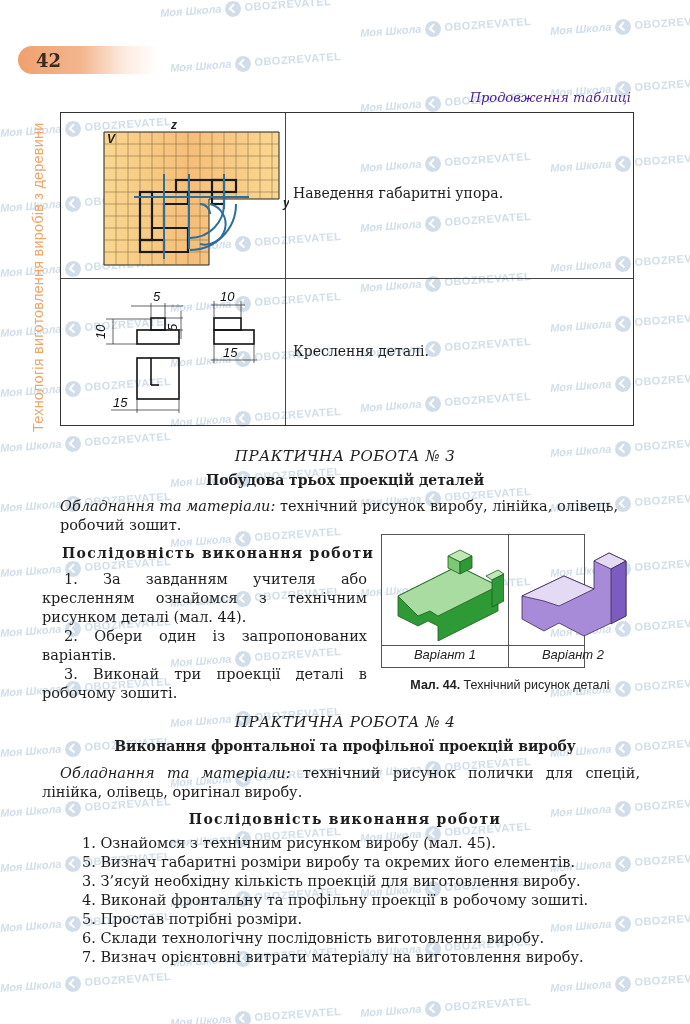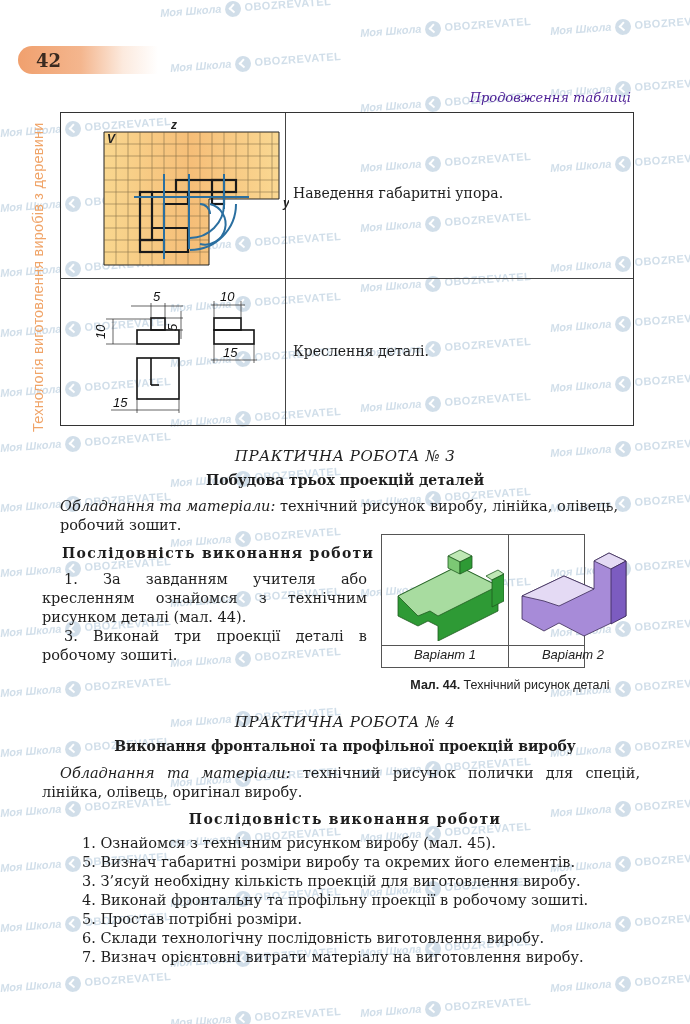--- a/index.html
+++ b/index.html
@@ -258,20 +258,21 @@
 </div>
 
 <div class="abs h-practical" style="top:447px">ПРАКТИЧНА РОБОТА № 3</div>
 <div class="abs h-sub" style="top:472px">Побудова трьох проекцій деталей</div>
 <div class="abs para" style="left:60px;top:497px;width:580px;text-indent:0;">
   <i>Обладнання та матеріали:</i><span> технічний рисунок виробу, лінійка, олівець, робочий зошит.</span>
 </div>
 <div class="abs seq-title" style="left:62px;top:545px">Послідовність виконання роботи</div>
 <div class="abs" style="left:42px;top:570px;width:325px;text-align:justify">
   <div class="step" style="text-indent:22px">1. За завданням учителя або кресленням ознайомся з технічним рисунком деталі (мал. 44).</div>
+  <div class="step" style="text-indent:22px">2. Обери один із запропонованих варіантів.</div>
   <div class="step" style="text-indent:22px">3. Виконай три проекції деталі в робочому зошиті.</div>
 </div>
 
 <div class="abs fig-box">
   <div class="mid"></div>
   <div class="cap-line"></div>
   <svg style="position:absolute;left:6px;top:6px" width="116" height="100" viewBox="0 0 116 100">
     <g stroke="#1f5a1f" stroke-width="0.8">
       <polygon points="10,55 70,25 110,45 110,70 50,100 50,85 40,80 30,85 10,75" fill="#2e9a35"></polygon>
       <polygon points="10,55 70,25 110,45 50,75 42,70 30,75" fill="#a8dca0"></polygon>

